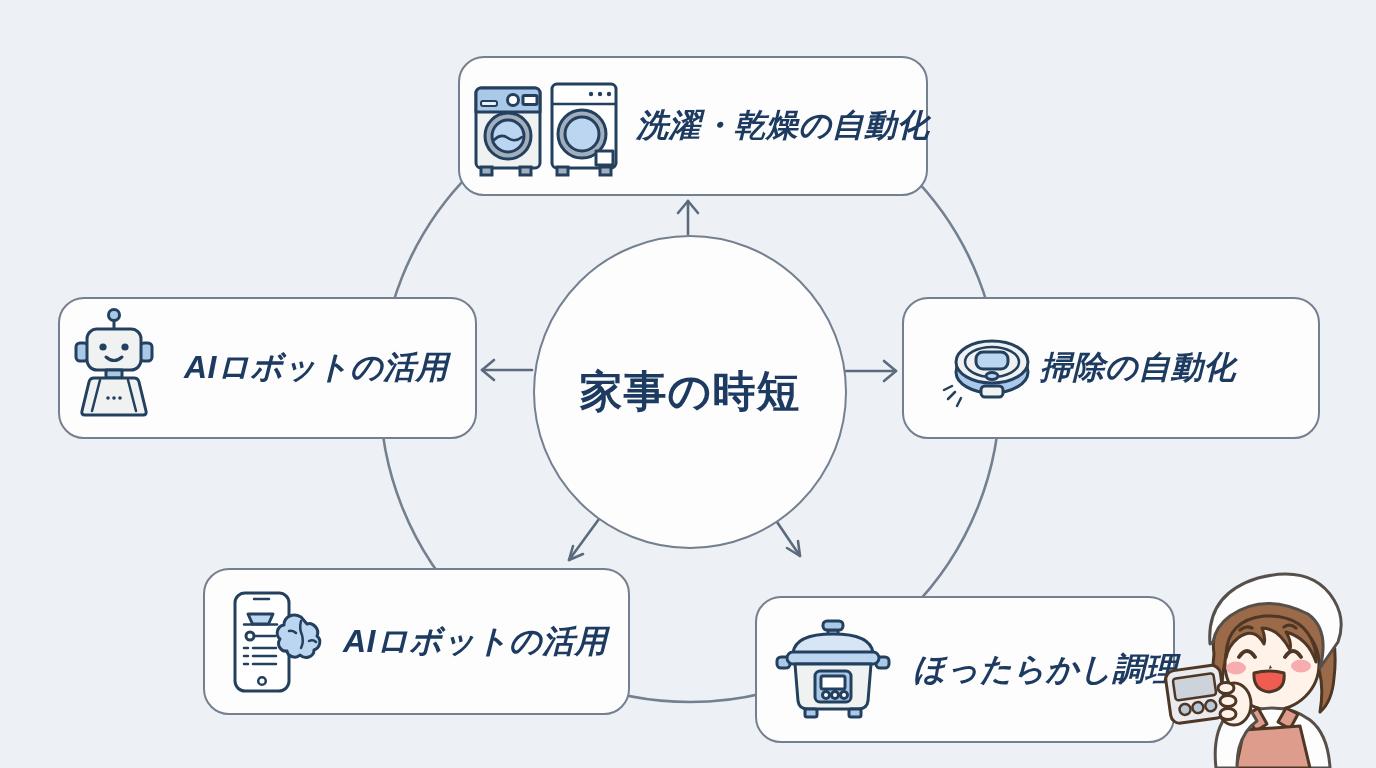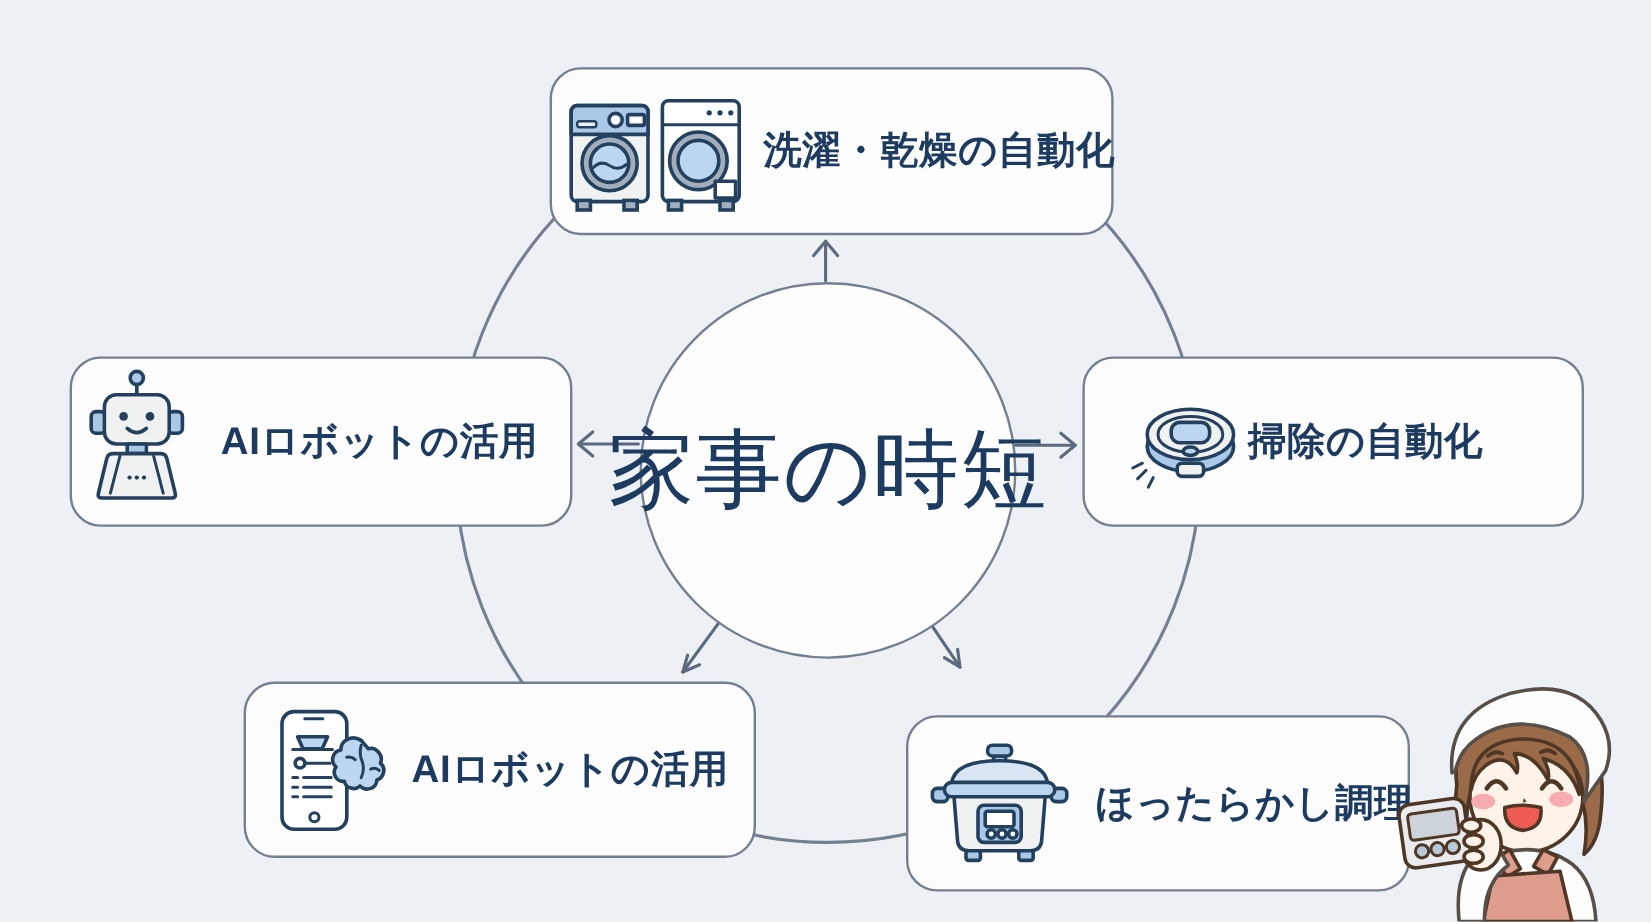--- a/index.html
+++ b/index.html
@@ -28,35 +28,35 @@
   .arrow{fill:none;stroke:var(--connector);stroke-width:2.6px;stroke-linecap:round;stroke-linejoin:round;}
   .node{
     position:absolute;
     background:var(--node-fill);
     border:2.6px solid var(--node-border);
     border-radius:26px;
     display:flex;align-items:center;
   }
   .node-label{
     font-size:32px;font-weight:700;color:var(--text-primary);
-    letter-spacing:.5px;white-space:nowrap;
+    letter-spacing:.5px;white-space:nowrap;font-style:italic;
   }
   .node-top{left:458px;top:56px;width:470px;height:140px;padding-left:12px;gap:14px;}
   .node-left{left:58px;top:297px;width:419px;height:142px;padding-left:10px;gap:26px;}
   .node-right{left:902px;top:297px;width:418px;height:142px;padding-left:36px;}
   .node-bl{left:203px;top:568px;width:427px;height:147px;padding-left:24px;gap:16px;}
   .node-br{left:755px;top:568px;width:420px;height:147px;padding-left:18px;gap:22px;margin-top:28px;}
   .center-circle{
     position:absolute;left:533px;top:235px;width:314px;height:314px;
     background:var(--node-fill);
     border:2.6px solid var(--node-border);
     border-radius:50%;
     display:flex;align-items:center;justify-content:center;
   }
-  .center-label{font-size:72px;font-weight:400;color:var(--text-primary);letter-spacing:1px;white-space:nowrap;}
+  .center-label{font-size:43px;font-weight:700;color:var(--text-primary);letter-spacing:1px;white-space:nowrap;}
   .icon{display:flex;align-items:center;justify-content:center;}
   
   .ol{fill:none;stroke:var(--icon-outline);stroke-width:3;stroke-linecap:round;stroke-linejoin:round;}
   .ol25{fill:none;stroke:var(--icon-outline);stroke-width:2.5;stroke-linecap:round;stroke-linejoin:round;}
   .f-blue{fill:var(--icon-blue);stroke:var(--icon-outline);stroke-width:3;stroke-linejoin:round;}
   .f-glass{fill:var(--icon-glass);stroke:var(--icon-outline);stroke-width:3;stroke-linejoin:round;}
   .f-light{fill:var(--icon-light);stroke:var(--icon-outline);stroke-width:3;stroke-linejoin:round;}
   .f-ring{fill:var(--icon-ring-gray);stroke:var(--icon-outline);stroke-width:3;}
   .f-white{fill:#ffffff;stroke:var(--icon-outline);stroke-width:3;stroke-linejoin:round;}
   .f-dark{fill:var(--icon-outline);stroke:none;}

